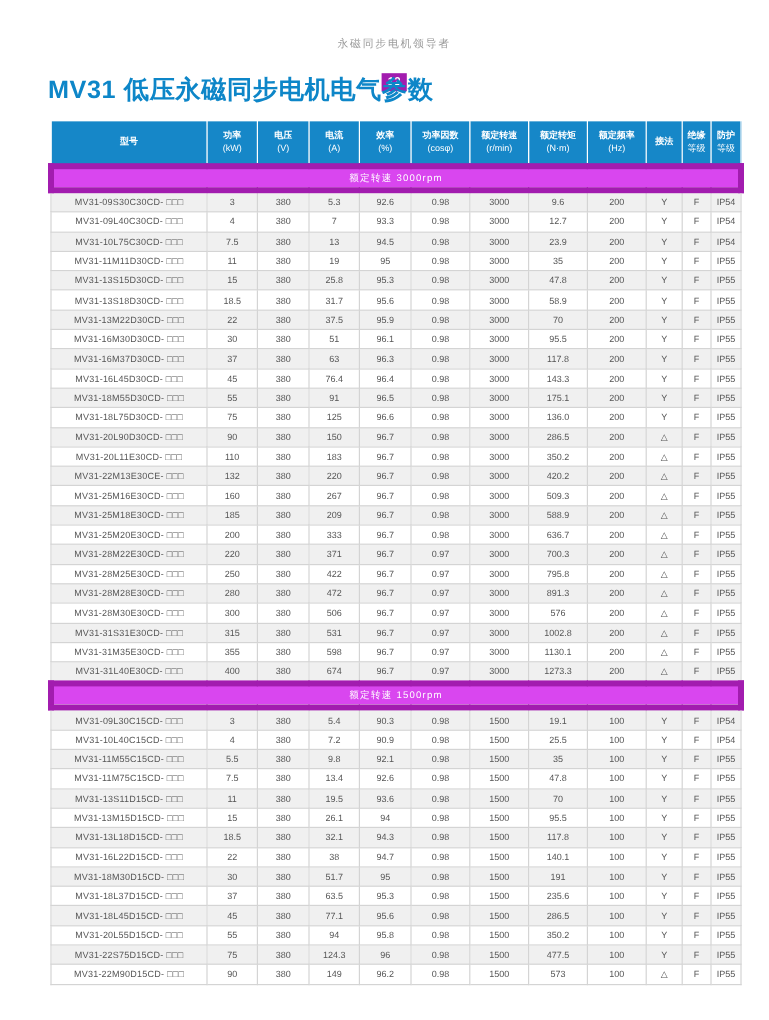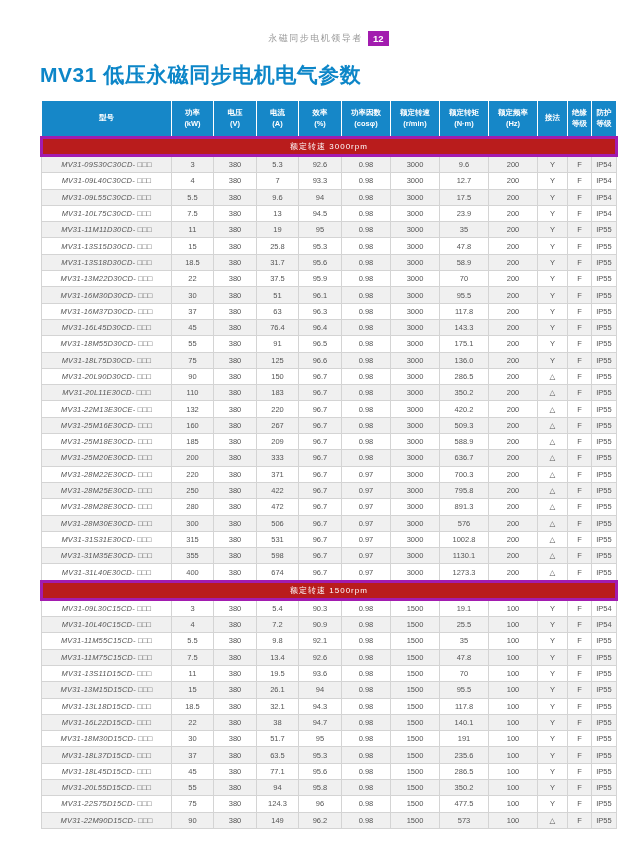--- a/index.html
+++ b/index.html
@@ -2,46 +2,46 @@
 <html><head>
 <meta charset="utf-8">
 <style>
   html,body { margin:0; padding:0; background:#f4f4f4; }
   body { font-family:"Liberation Sans","DejaVu Sans",sans-serif; }
   .page {
     position:relative; width:641px; height:850px; margin:0 auto;
     background:#ffffff; box-sizing:border-box; padding:30px 24px 0 40px;
     overflow:hidden;
   }
-  .topbar { display:flex; justify-content:center; align-items:center; gap:5px; height:16px; }
+  .topbar { display:flex; justify-content:space-between; align-items:center; gap:18px; height:16px;flex-direction:column; }
   .slogan { font-size:9px; color:#9a9a9a; letter-spacing:1.5px; }
   .badge {
     display:inline-block; background:#a21caf; color:#fff; font-size:9.5px;
     font-weight:bold; min-width:21px; height:15px; line-height:15px; text-align:center;
   }
   h1.title {
     margin:15px 0 11px 0; font-size:21px; font-weight:bold; color:#0d86c8; letter-spacing:0.5px;
   }
   table.params { width:527px; border-collapse:collapse; table-layout:fixed; }
   thead th {
     background:#1687c8; color:#ffffff; font-size:7.5px; font-weight:bold;
     height:35px; padding:0; line-height:1.45; border:1.5px solid #ffffff;
     vertical-align:middle;
   }
-  thead th .sub { display:block; font-weight:bold; }
+  thead th .sub { display:block; font-weight:normal; }
   tbody td {
     font-size:7.5px; color:#555555; text-align:center; height:15.3px;
     padding:0 1px; border:1px solid #d4d4d4; white-space:nowrap; overflow:hidden;
   }
   tbody tr:nth-child(even) { background:#f0f0f0; }
   tbody tr.section td {
-    background:#b91c1c; color:#ffffff; font-size:8px; height:15px;
-    border:3px solid #a21caf; letter-spacing:1px;
+    background:#d946ef; color:#ffffff; font-size:8px; height:15px;
+    border:5px solid #a21caf; letter-spacing:1px;
   }
-  tbody td.model { letter-spacing:0.2px;font-style:italic; }
+  tbody td.model { letter-spacing:0.2px; }
 </style>
 </head>
 <body>
 
 <div class="page">
   <div class="topbar">
     <span class="slogan">永磁同步电机领导者</span>
     <span class="badge">12</span>
   </div>
   <h1 class="title">MV31 低压永磁同步电机电气参数</h1>
@@ -102,34 +102,20 @@
           <td>93.3</td>
           <td>0.98</td>
           <td>3000</td>
           <td>12.7</td>
           <td>200</td>
           <td>Y</td>
           <td>F</td>
           <td>IP54</td>
         </tr>
         <tr>
-          <td class="model">MV31-09L55C30CD- □□□</td>
-          <td>5.5</td>
-          <td>380</td>
-          <td>9.6</td>
-          <td>94</td>
-          <td>0.98</td>
-          <td>3000</td>
-          <td>17.5</td>
-          <td>200</td>
-          <td>Y</td>
-          <td>F</td>
-          <td>IP54</td>
-        </tr>
-        <tr>
           <td class="model">MV31-10L75C30CD- □□□</td>
           <td>7.5</td>
           <td>380</td>
           <td>13</td>
           <td>94.5</td>
           <td>0.98</td>
           <td>3000</td>
           <td>23.9</td>
           <td>200</td>
           <td>Y</td>

